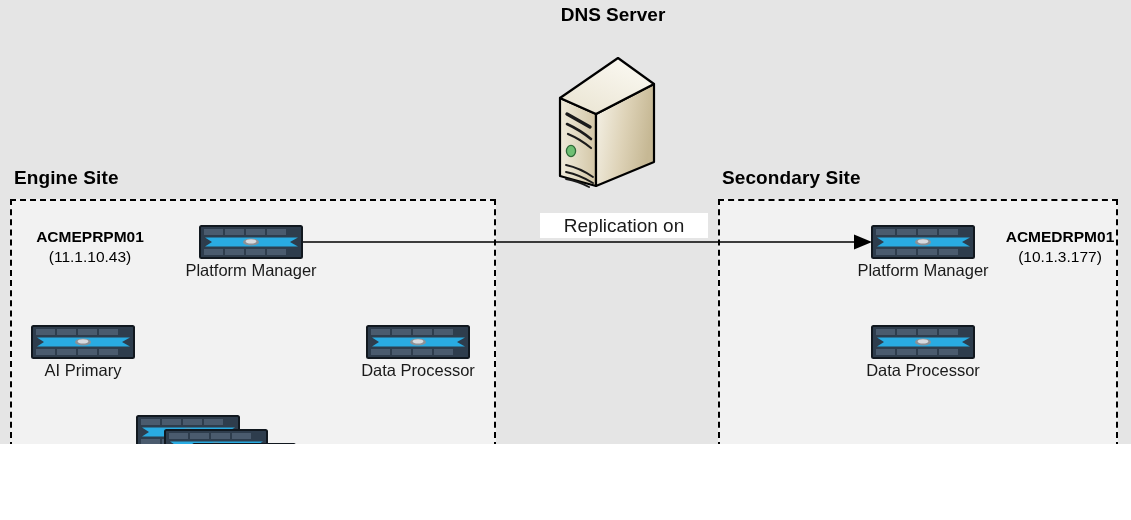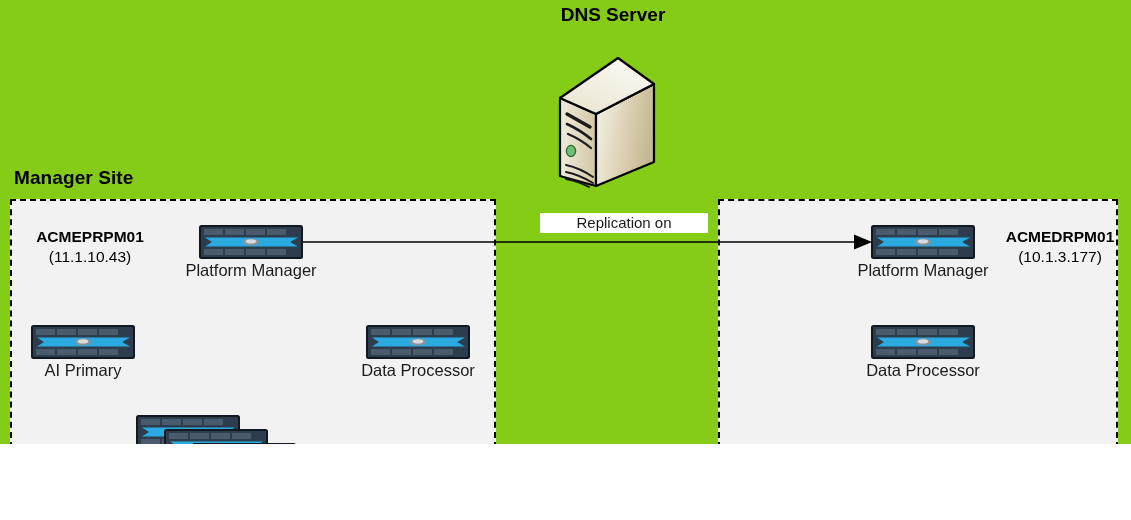--- a/index.html
+++ b/index.html
@@ -8,21 +8,21 @@
     background: #ffffff;
   }
   body {
     font-family: "Liberation Sans", sans-serif;
     color: #000000;
   }
   #canvas {
     position: relative;
     width: 1131px;
     height: 444px;
-    background: #84cc16;
+    background: #e5e5e5;
     overflow: hidden;
   }
 
   
   .site-box {
     position: absolute;
     background: #f2f2f2;
     border: 2px dashed #000000;
     box-sizing: border-box;
   }
@@ -99,21 +99,21 @@
   
   .link-svg {
     position: absolute;
     left: 0;
     top: 0;
     pointer-events: none;
   }
   .link-label {
     position: absolute;
     text-align: center;
-    font-size: 15px;
+    font-size: 19px;
     line-height: 1.32;
     white-space: nowrap;
     color: #1a1a1a;
     background: #ffffff;
     padding: 0 4px;
   }
 </style>
 </head>
 <body>
 
@@ -150,21 +150,21 @@
       <path d="M50,96 Q62,101 73,110" stroke="#1a1a1a" stroke-width="2.2" fill="none" stroke-linecap="round"></path>
 
       <ellipse cx="53" cy="113" rx="4.6" ry="5.6" fill="#6fbf73" stroke="#2f6b38" stroke-width="1.3"></ellipse>
 
       <path d="M48,127 Q62,130 75,139" stroke="#1a1a1a" stroke-width="1.9" fill="none" stroke-linecap="round"></path>
       <path d="M48,134 Q62,137 75,145" stroke="#1a1a1a" stroke-width="1.9" fill="none" stroke-linecap="round"></path>
       <path d="M48,141 Q60,143 71,149" stroke="#1a1a1a" stroke-width="1.9" fill="none" stroke-linecap="round"></path>
     </svg>
   </div>
 
-  <div class="site-title" style="left:14px; top:167px;">Manager Site</div>
+  <div class="site-title" style="left:14px; top:167px;">Engine Site</div>
   <div class="site-box" style="left:10px; top:199px; width:486px; height:320px;"></div>
 
   <div class="host-label" style="left:10px; top:227px; width:160px;">
     <div class="host-name">ACMEPRPM01</div>
     <div class="host-ip">(11.1.10.43)</div>
   </div>
 
   <div class="node" style="left:199px; top:225px; width:104px; height:34px;">
     <svg class="dev-icon" width="104" height="34" viewBox="0 0 104 34">
       <rect x="1" y="1" width="102" height="32" rx="1.5" fill="#2e3d4d" stroke="#11181f" stroke-width="2"></rect>
@@ -283,20 +283,21 @@
         </g>
         <path d="M5,12 L13,17 L5,22 L5,12 Z M99,12 L91,17 L99,22 L99,12 Z" fill="#2e3d4d"></path>
         <path d="M6,12.5 L99,12.5 L91,17 L99,21.5 L6,21.5 L13,17 Z" fill="#29abe2"></path>
         <ellipse cx="52" cy="17" rx="8" ry="3.6" fill="#8d9196"></ellipse>
         <ellipse cx="52" cy="16.4" rx="5.4" ry="2.2" fill="#d8dade"></ellipse>
       </svg>
     </div>
     <div class="stack-caption" style="left:82px; top:64px; transform:translateX(-50%);">Agents</div>
   </div>
 
+  <div class="site-title" style="left:722px; top:167px;">Secondary Site</div>
   <div class="site-box" style="left:718px; top:199px; width:400px; height:320px;"></div>
 
   <div class="host-label" style="left:980px; top:227px; width:160px;">
     <div class="host-name">ACMEDRPM01</div>
     <div class="host-ip">(10.1.3.177)</div>
   </div>
 
   <div class="node" style="left:871px; top:225px; width:104px; height:34px;">
     <svg class="dev-icon" width="104" height="34" viewBox="0 0 104 34">
       <rect x="1" y="1" width="102" height="32" rx="1.5" fill="#2e3d4d" stroke="#11181f" stroke-width="2"></rect>

